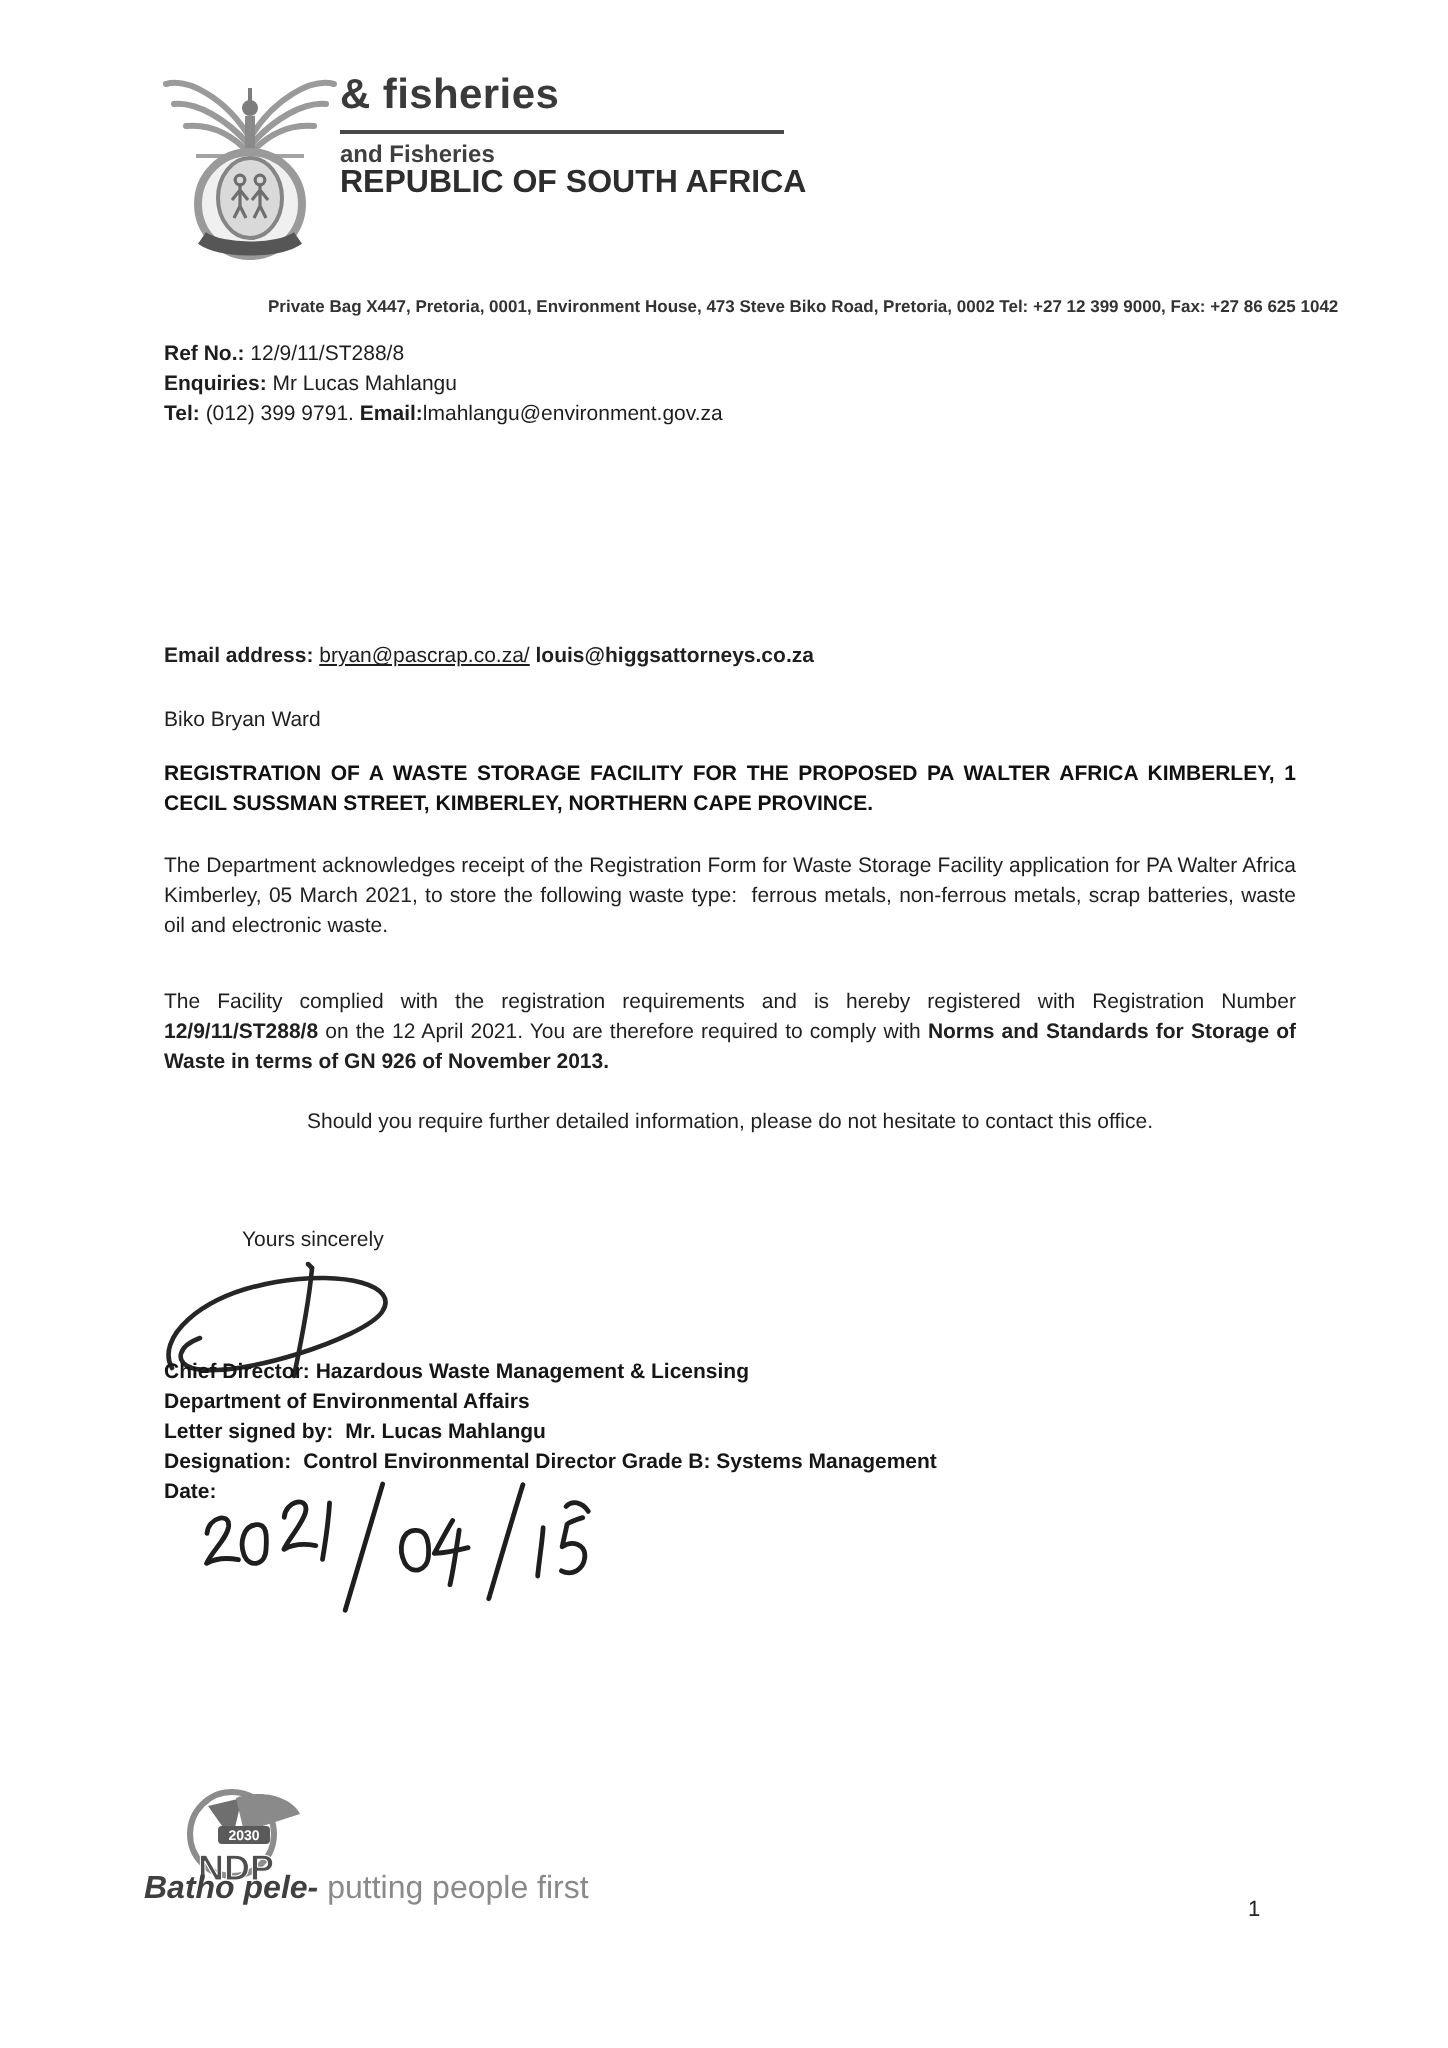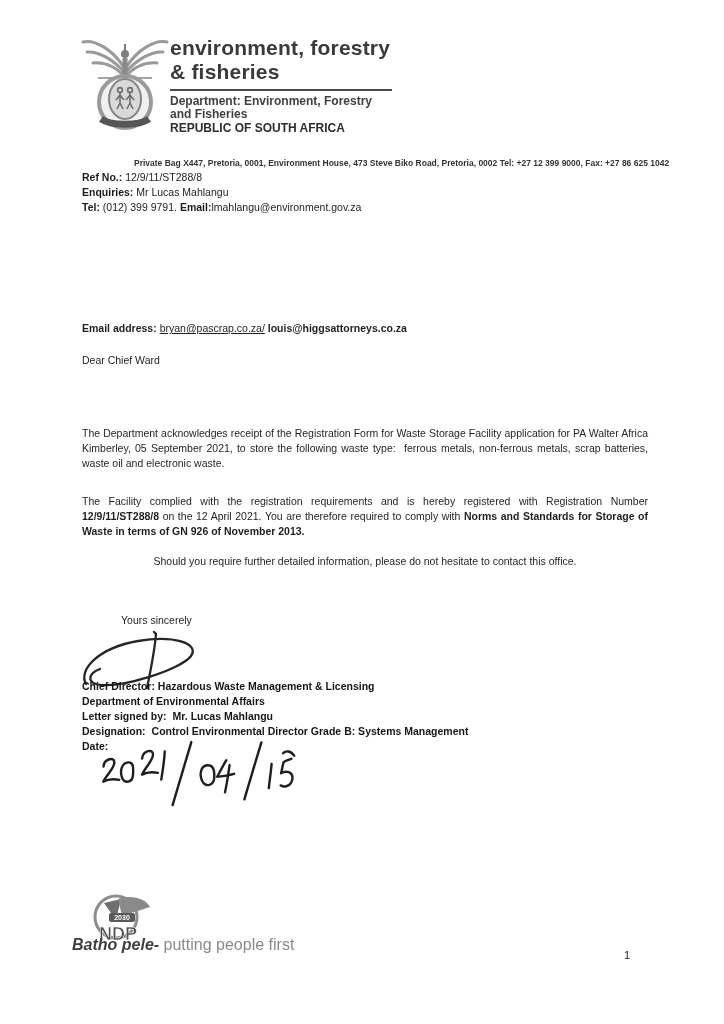--- a/index.html
+++ b/index.html
@@ -11,22 +11,22 @@
     color:#1f1f1f;
     overflow:hidden;
   }
   .abs{position:absolute;}
   
   .coat{left:80px;top:33px;width:90px;height:102px;}
   .hdr-text{left:170px;top:36px;width:300px;}
   .hdr-title{font-size:21px;line-height:24px;color:#3a3a3a;font-weight:600;letter-spacing:.2px;}
   .hdr-rule{width:222px;height:2px;background:#4a4a4a;margin:5px 0 4px 0;}
   .hdr-dept{font-size:12px;line-height:13px;color:#3f3f3f;font-weight:700;}
-  .hdr-country{font-size:12px;line-height:13px;color:#2d2d2d;font-weight:700;margin-top:1px;}
-  .addr-line{left:134px;top:158px;font-size:8.5px;color:#333;white-space:nowrap;font-weight:600;}
+  .hdr-country{font-size:16px;line-height:13px;color:#2d2d2d;font-weight:700;margin-top:1px;}
+  .addr-line{left:134px;top:148px;font-size:8.5px;color:#333;white-space:nowrap;font-weight:600;}
   
   .ref-block{left:82px;top:170px;width:580px;font-size:10.5px;line-height:15px;color:#1d1d1d;}
   .b{font-weight:700;}
   a.doclink{color:#1d1d1d;text-decoration:underline;}
   
   .recipient{left:82px;top:246px;font-size:10.5px;line-height:15px;}
   .email-line{left:82px;top:322px;font-size:10.5px;}
   .salutation{left:82px;top:354px;font-size:10.5px;}
   .subject{left:82px;top:380px;width:566px;font-size:10.5px;line-height:15px;font-weight:700;color:#111;text-align:justify;white-space:pre-wrap;}
   .para{left:82px;width:566px;font-size:10.5px;line-height:15px;text-align:justify;white-space:pre-wrap;}
@@ -68,24 +68,22 @@
     <g stroke="#6e6e6e" stroke-width="1.6" fill="none">
       <circle cx="40" cy="57" r="2.4"></circle>
       <path d="M40,60 L40,70 M40,62 L36,67 M40,62 L44,67 M40,70 L37,76 M40,70 L43,76"></path>
       <circle cx="50" cy="57" r="2.4"></circle>
       <path d="M50,60 L50,70 M50,62 L46,67 M50,62 L54,67 M50,70 L47,76 M50,70 L53,76"></path>
     </g>
     <path d="M21,86 C31,93 59,93 69,86" fill="none" stroke="#565656" stroke-width="7"></path>
   </svg>
 
   <div class="abs hdr-text">
-    <div class="hdr-title">environment, forestry</div>
     <div class="hdr-title">&amp; fisheries</div>
     <div class="hdr-rule"></div>
-    <div class="hdr-dept">Department: Environment, Forestry</div>
     <div class="hdr-dept">and Fisheries</div>
     <div class="hdr-country">REPUBLIC OF SOUTH AFRICA</div>
   </div>
 
   <div class="abs addr-line">Private Bag X447, Pretoria, 0001, Environment House, 473 Steve Biko Road, Pretoria, 0002 Tel: +27 12 399 9000, Fax: +27 86 625 1042</div>
 
   <div class="abs ref-block">
     <div>
       <span class="b">Ref No.:</span>
       <span>12/9/11/ST288/8</span>
@@ -101,24 +99,25 @@
     </div>
   </div>
 
 
   <div class="abs email-line">
     <span class="b">Email address:</span>
     <a href="#" class="doclink">bryan@pascrap.co.za/</a>
     <span class="b">louis@higgsattorneys.co.za</span>
   </div>
 
-  <div class="abs salutation">Dear Chief Ward</div>
+  <div class="abs salutation">Biko Bryan Ward</div>
 
+  <div class="abs subject">REGISTRATION OF A WASTE STORAGE FACILITY FOR THE PROPOSED PA WALTER AFRICA KIMBERLEY, 1 CECIL SUSSMAN STREET, KIMBERLEY, NORTHERN CAPE PROVINCE.</div>
 
-  <div class="abs para p1">The Department acknowledges receipt of the Registration Form for Waste Storage Facility application for PA Walter Africa Kimberley, 05 September 2021, to store the following waste type:  ferrous metals, non-ferrous metals, scrap batteries, waste oil and electronic waste.</div>
+  <div class="abs para p1">The Department acknowledges receipt of the Registration Form for Waste Storage Facility application for PA Walter Africa Kimberley, 05 March 2021, to store the following waste type:  ferrous metals, non-ferrous metals, scrap batteries, waste oil and electronic waste.</div>
 
   <div class="abs para p2"><span>The Facility complied with the registration requirements and is hereby registered with Registration Number </span><span class="b">12/9/11/ST288/8</span><span> on the 12 April 2021. You are therefore required to comply with </span><span class="b">Norms and Standards for Storage of Waste in terms of GN 926 of November 2013.</span></div>
 
   <div class="abs para p3">Should you require further detailed information, please do not hesitate to contact this office.</div>
 
   <div class="abs valediction">Yours sincerely</div>
 
   <svg class="abs sig-svg" width="180" height="72" viewBox="0 0 180 72">
     <g fill="none" stroke="#262626" stroke-width="2.3" stroke-linecap="round" stroke-linejoin="round">
       <path d="M10,54 C2,40 22,18 62,11 C97,5 124,13 115,26 C106,39 42,60 20,54 C11,51 13,43 24,39"></path>

